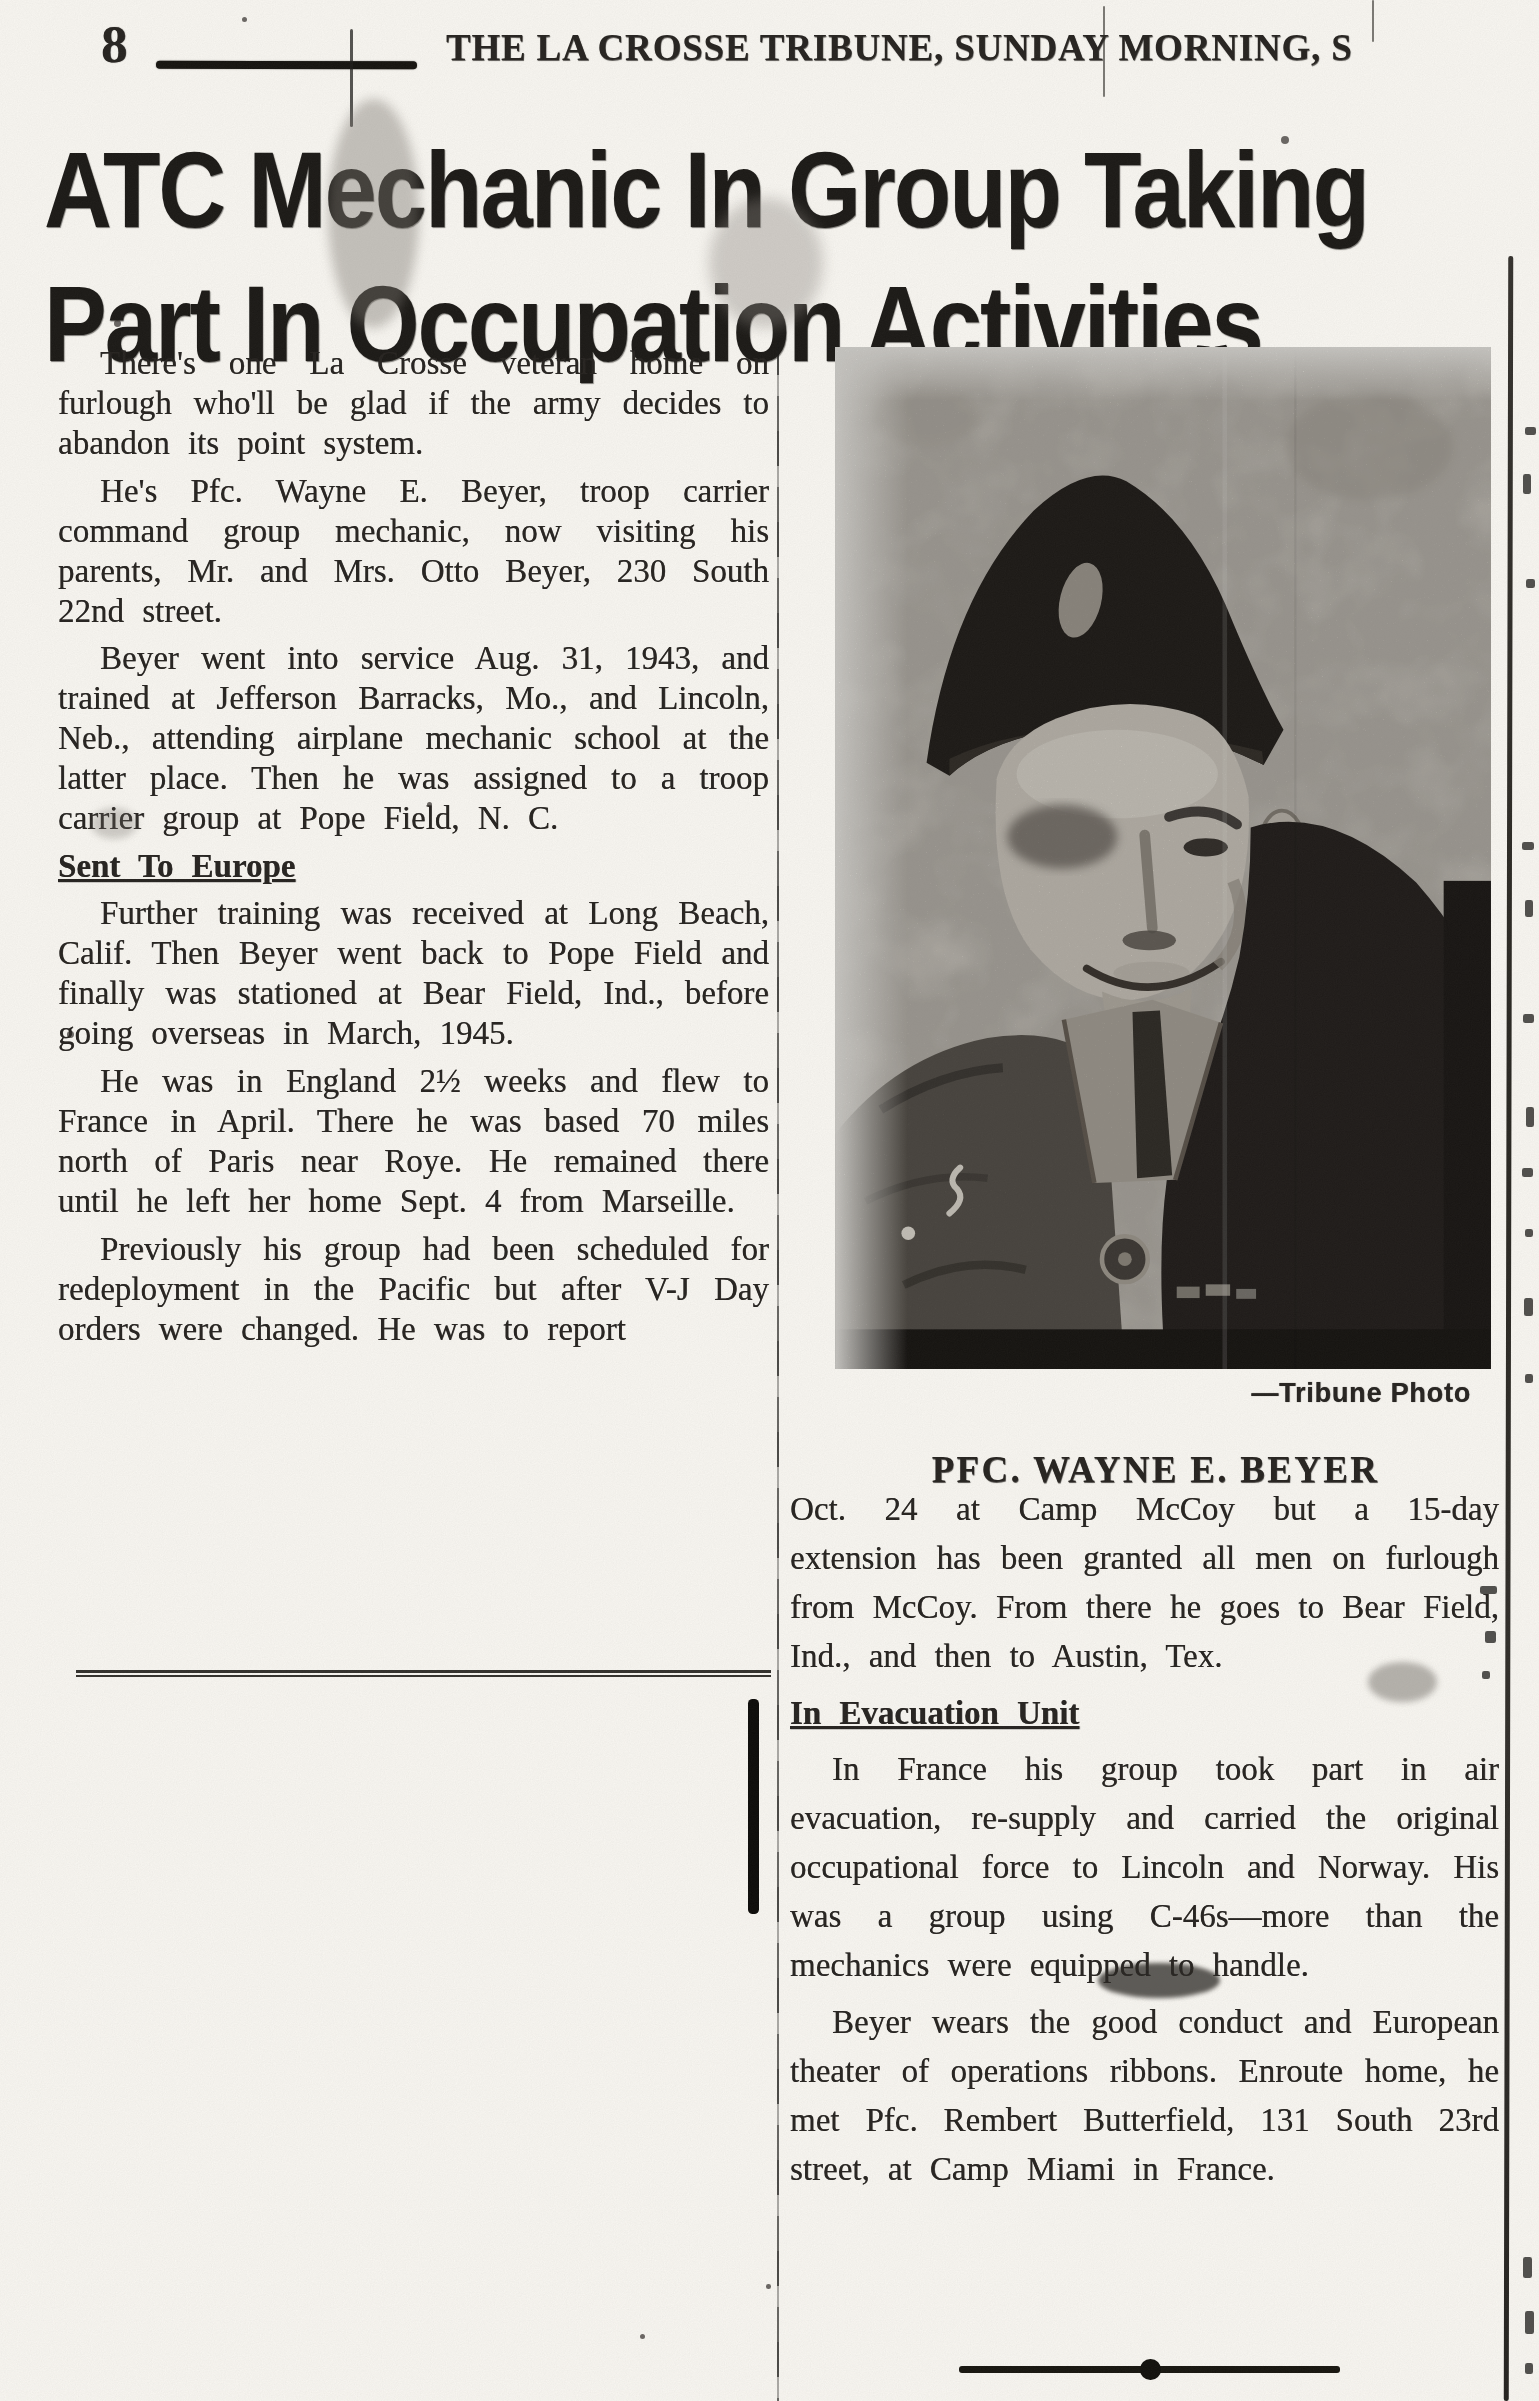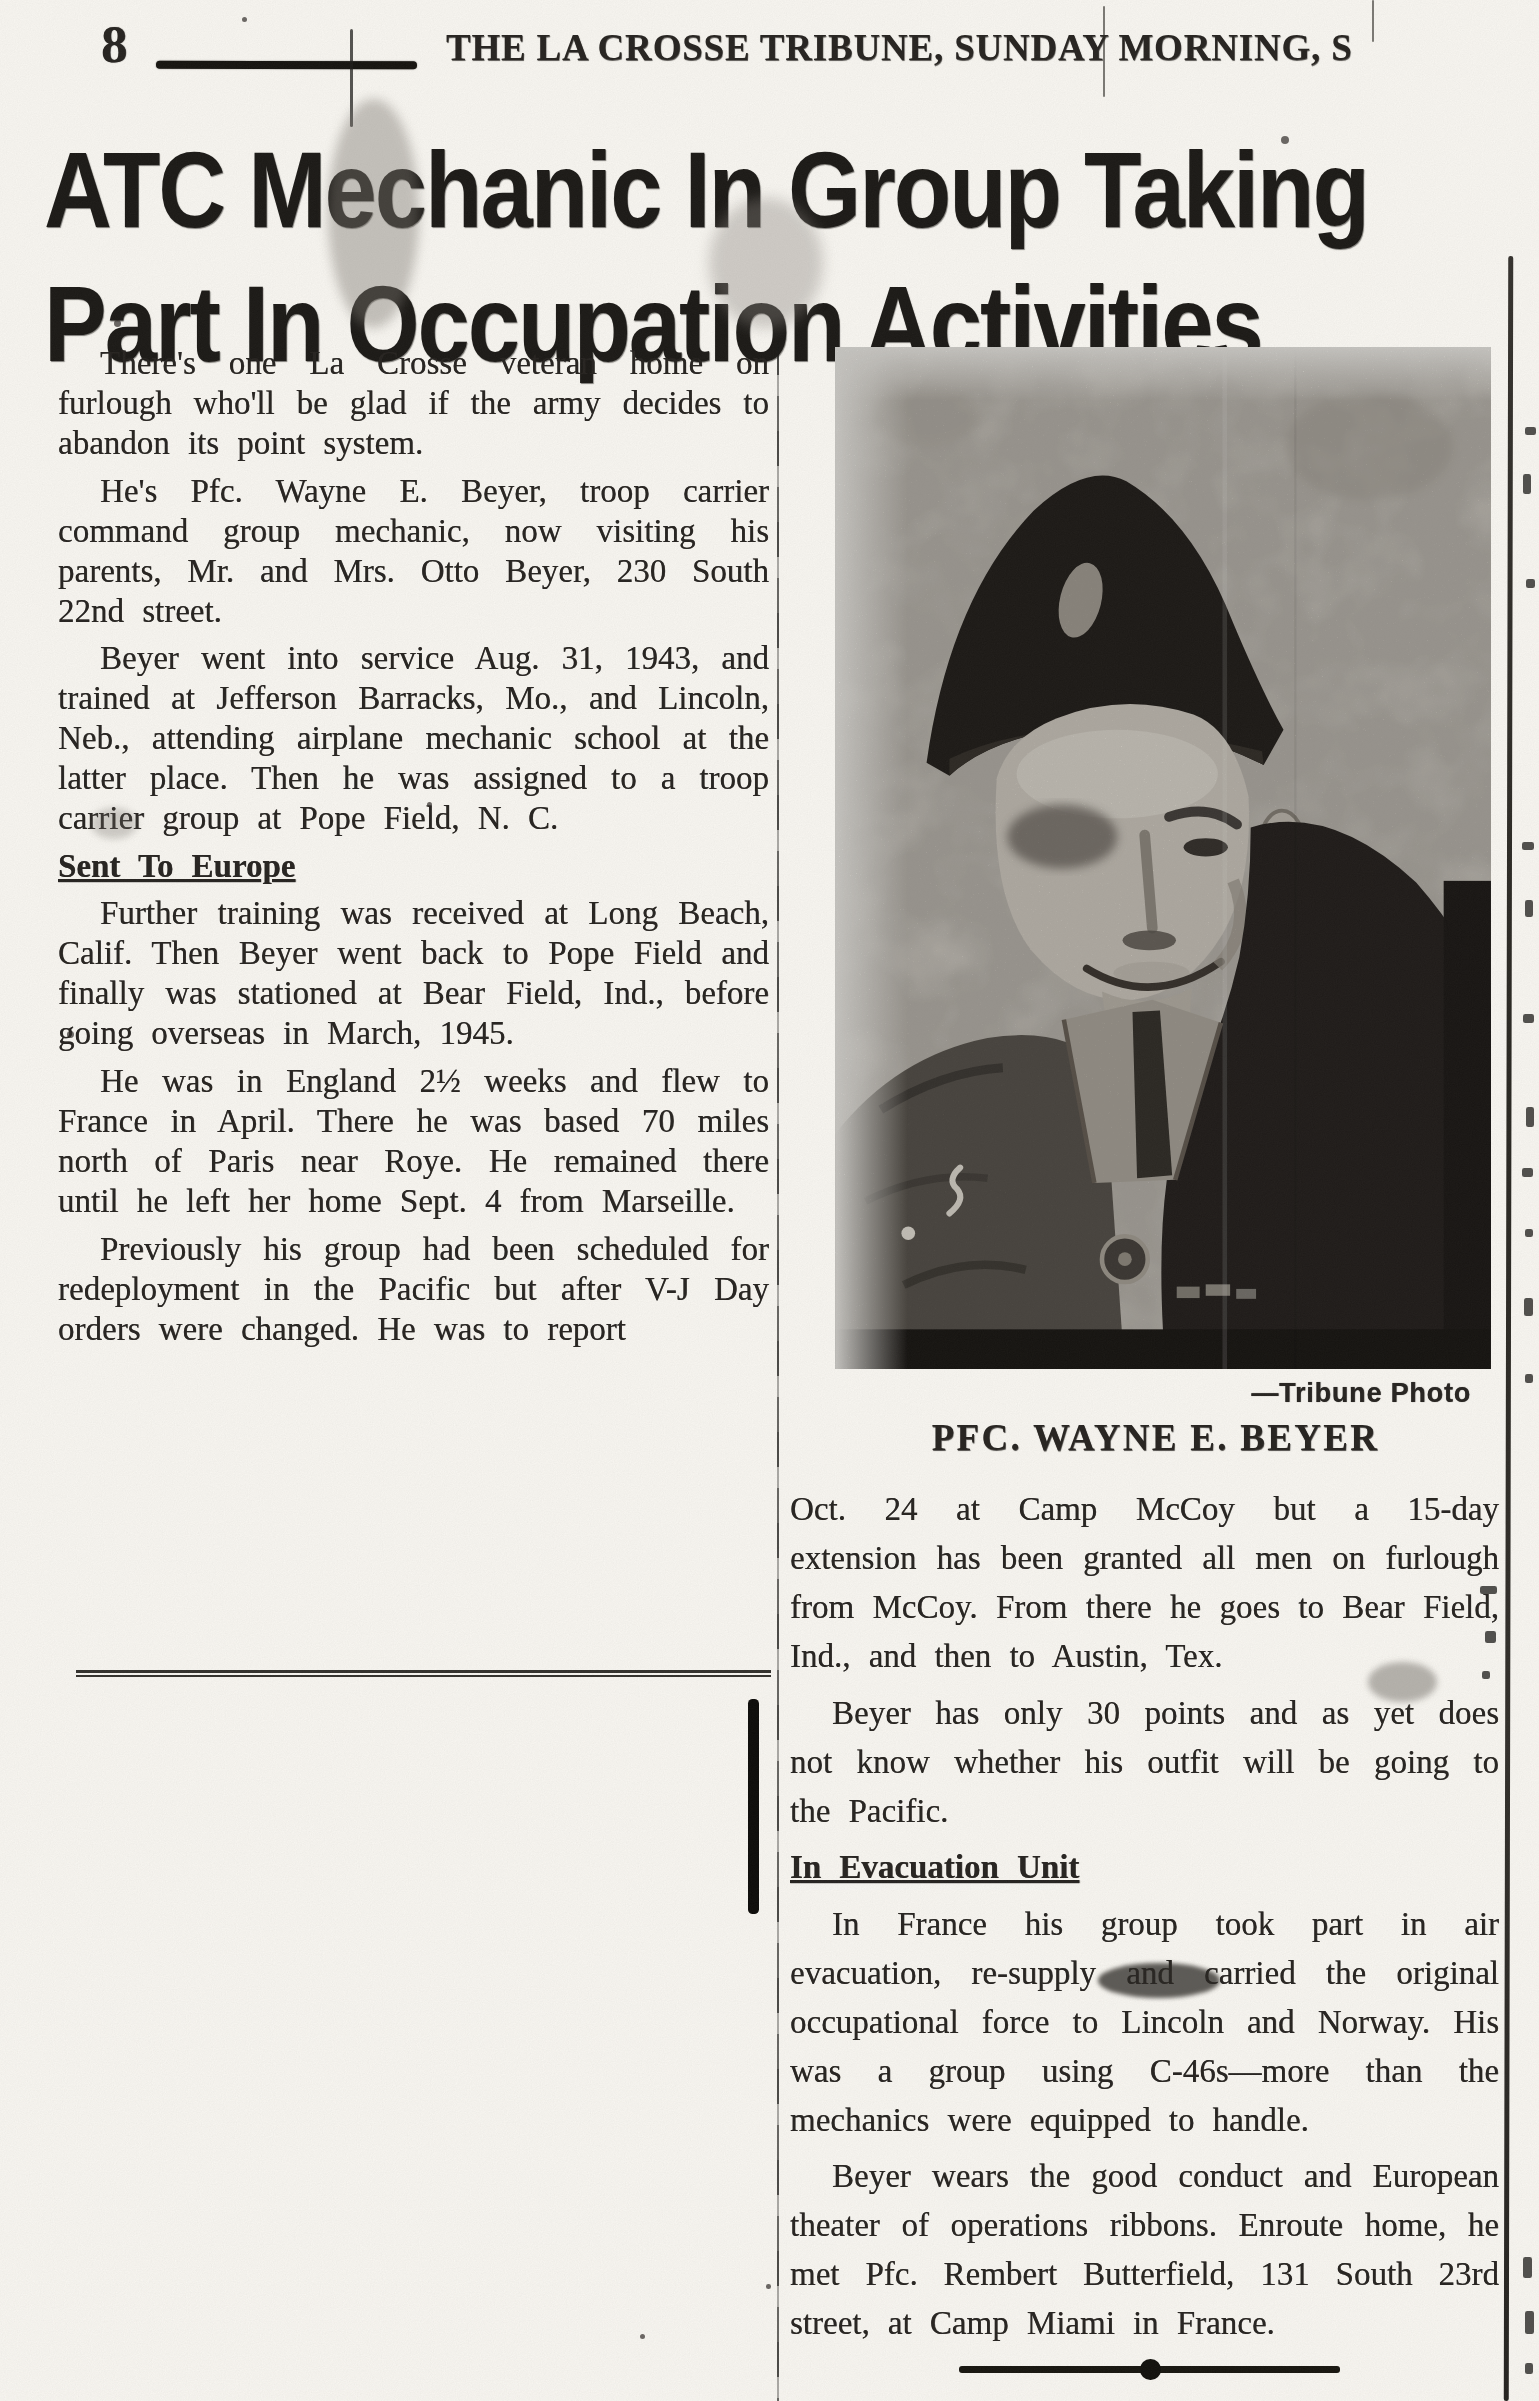--- a/index.html
+++ b/index.html
@@ -84,21 +84,21 @@
     background:#11100c; border-radius:50%;
   }
   
   .photo-credit{
     position:absolute; left:1166px; top:1378px; width:305px; text-align:right;
     font-size:27px; font-weight:bold; letter-spacing:0.8px;
     font-family:"Liberation Sans", sans-serif;
     text-shadow:0.4px 0.4px 0.8px rgba(25,23,20,.8);
   }
   .photo-caption{
-    position:absolute; left:820px; top:1416px; width:671px; text-align:center;
+    position:absolute; left:820px; top:1448px; width:671px; text-align:center;
     font-size:37px; font-weight:bold; letter-spacing:2.3px;
     text-shadow:0.5px 0.5px 0.8px rgba(25,23,20,.75);
   }
   
   .portrait{position:absolute; left:835px; top:347px; width:656px; height:1022px;}
   
   .smudge{position:absolute; border-radius:50%; pointer-events:none;}
   .edge-mark{position:absolute; background:#2b2a27; opacity:.82; border-radius:2.3px;}
   .scratch{position:absolute; background:rgba(40,38,34,.6); border-radius:1.5px;}
   .speck{position:absolute; background:rgba(45,42,38,.7); border-radius:50%;}
@@ -208,21 +208,20 @@
     <rect x="0" y="0" width="95" height="1340" fill="url(#fadeL)"></rect>
     <rect x="0" y="0" width="860" height="70" fill="url(#fadeT)"></rect>
     <rect x="0" y="0" width="860" height="1340" filter="url(#grain)" opacity=".20"></rect>
   </svg>
 
   <div class="photo-credit">—Tribune Photo</div>
   <div class="photo-caption">PFC. WAYNE E. BEYER</div>
 
   <div class="col-right body-text">
     <p class="no-indent">Oct. 24 at Camp McCoy but a 15-day extension has been granted all men on furlough from McCoy. From there he goes to Bear Field, Ind., and then to Austin, Tex.</p>
-    <p>Beyer has only 30 points and as yet does not know whether his outfit will be going to the Pacific.</p>
     <p class="subhead">In Evacuation Unit</p>
     <p>In France his group took part in air evacuation, re-supply and carried the original occupational force to Lincoln and Norway. His was a group using C-46s—more than the mechanics were equipped to handle.</p>
     <p>Beyer wears the good conduct and European theater of operations ribbons. Enroute home, he met Pfc. Rembert Butterfield, 131 South 23rd street, at Camp Miami in France.</p>
   </div>
 
   <div class="end-ornament">
     <div class="dot"></div>
   </div>
 
   <div class="smudge" style="left:328px;top:99px;width:91px;height:229px;background:rgba(125,120,113,.42);filter:blur(5.3px);"></div>

